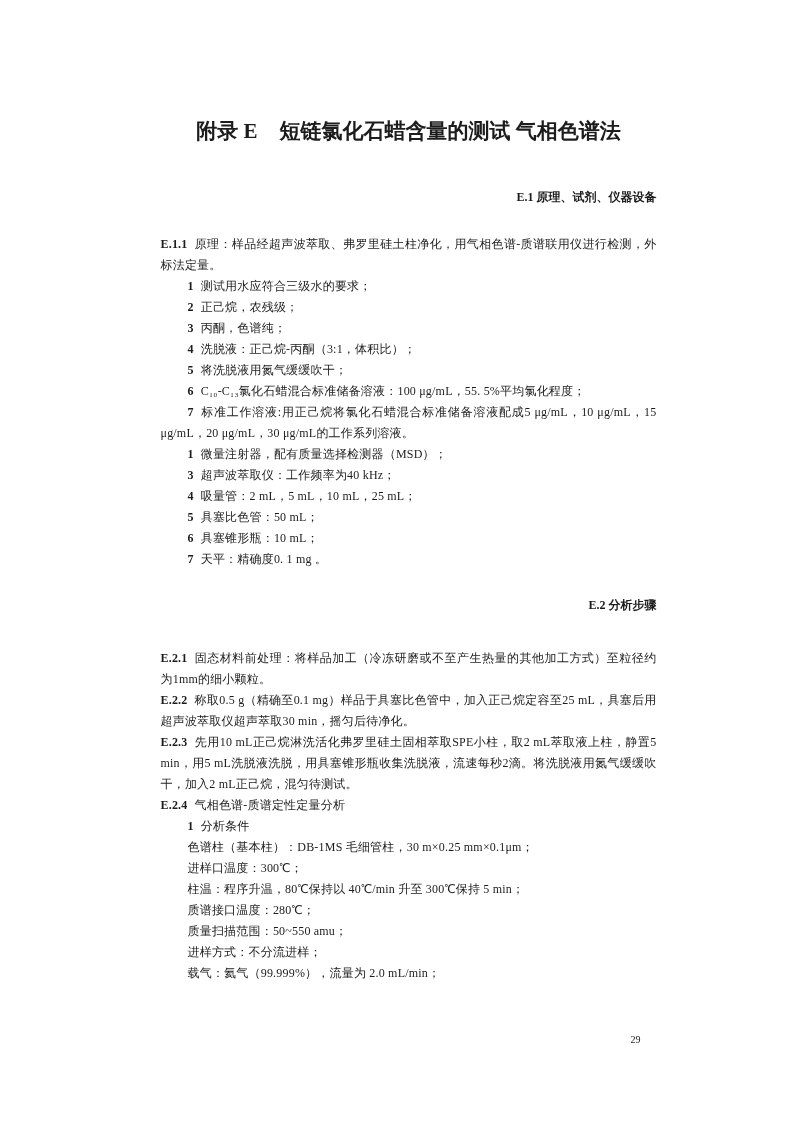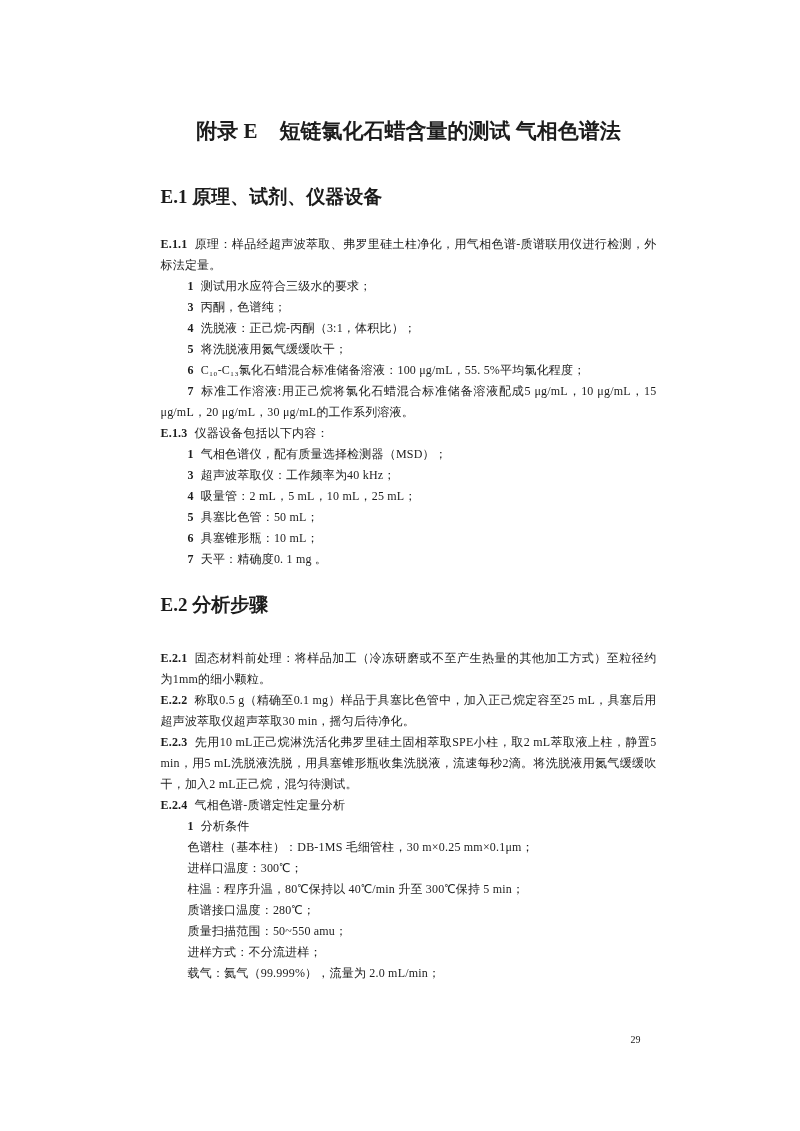--- a/index.html
+++ b/index.html
@@ -28,22 +28,22 @@
     font-weight: bold;
     line-height: 30px;
     white-space: nowrap;
   }
   .title-gap {
     display: inline-block;
     width: 22px;
   }
   .sec-heading {
     margin: 0;
-    text-align: left;
-    font-size: 19px;
+    text-align: right;
+    font-size: 12px;
     font-weight: bold;
     line-height: 26px;
   }
   section.sec:nth-of-type(1) .sec-heading { margin-top: 38px; }
   section.sec:nth-of-type(1) .sec-body   { margin-top: 24px; }
   section.sec:nth-of-type(2) .sec-heading { margin-top: 22px; }
   section.sec:nth-of-type(2) .sec-body   { margin-top: 30px; }
   .para {
     margin: 0;
     font-size: 12px;
@@ -72,27 +72,27 @@
 
 <div class="page">
   <div class="content">
     <h1 class="doc-title"><span>附录 E</span><span class="title-gap"></span><span>短链氯化石蜡含量的测试 气相色谱法</span></h1>
     <div id="sections">
         <section class="sec">
           <h2 class="sec-heading">E.1 原理、试剂、仪器设备</h2>
           <div class="sec-body">
             <p class="para"><b class="plabel">E.1.1</b><span>原理：样品经超声波萃取、弗罗里硅土柱净化，用气相色谱-质谱联用仪进行检测，外标法定量。</span></p>
             <p class="para indent"><b class="plabel">1</b><span>测试用水应符合三级水的要求；</span></p>
+            <p class="para indent"><b class="plabel">2</b><span>正己烷，农残级；</span></p>
             <p class="para indent"><b class="plabel">3</b><span>丙酮，色谱纯；</span></p>
             <p class="para indent"><b class="plabel">4</b><span>洗脱液：正己烷-丙酮（3:1，体积比）；</span></p>
             <p class="para indent"><b class="plabel">5</b><span>将洗脱液用氮气缓缓吹干；</span></p>
             <p class="para indent"><b class="plabel">6</b><span>C₁₀-C₁₃氯化石蜡混合标准储备溶液：100 μg/mL，55. 5%平均氯化程度；</span></p>
             <p class="para indent"><b class="plabel">7</b><span>标准工作溶液:用正己烷将氯化石蜡混合标准储备溶液配成5 μg/mL，10 μg/mL，15 μg/mL，20 μg/mL，30 μg/mL的工作系列溶液。</span></p>
-            <p class="para"><b class="plabel">E.1.3</b><span>仪器设备包括以下内容：</span></p>
-            <p class="para indent"><b class="plabel">1</b><span>气相色谱仪，配有质量选择检测器（MSD）；</span></p>
+            <p class="para indent"><b class="plabel">1</b><span>微量注射器，配有质量选择检测器（MSD）；</span></p>
             <p class="para indent"><b class="plabel">3</b><span>超声波萃取仪：工作频率为40 kHz；</span></p>
             <p class="para indent"><b class="plabel">4</b><span>吸量管：2 mL，5 mL，10 mL，25 mL；</span></p>
             <p class="para indent"><b class="plabel">5</b><span>具塞比色管：50 mL；</span></p>
             <p class="para indent"><b class="plabel">6</b><span>具塞锥形瓶：10 mL；</span></p>
             <p class="para indent"><b class="plabel">7</b><span>天平：精确度0. 1 mg 。</span></p>
           </div>
         </section>
         <section class="sec">
           <h2 class="sec-heading">E.2 分析步骤</h2>
           <div class="sec-body">

